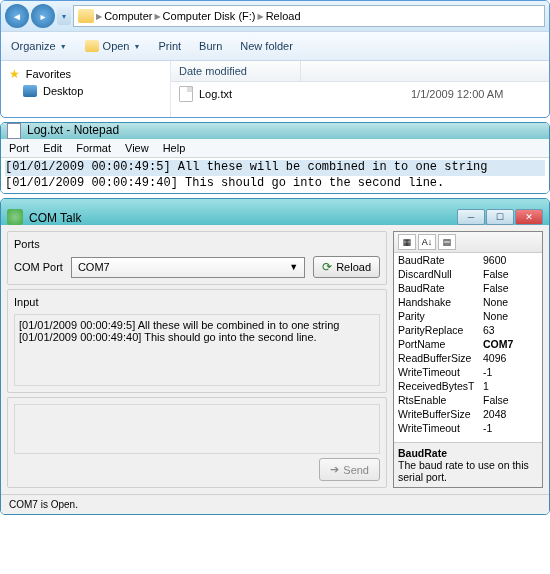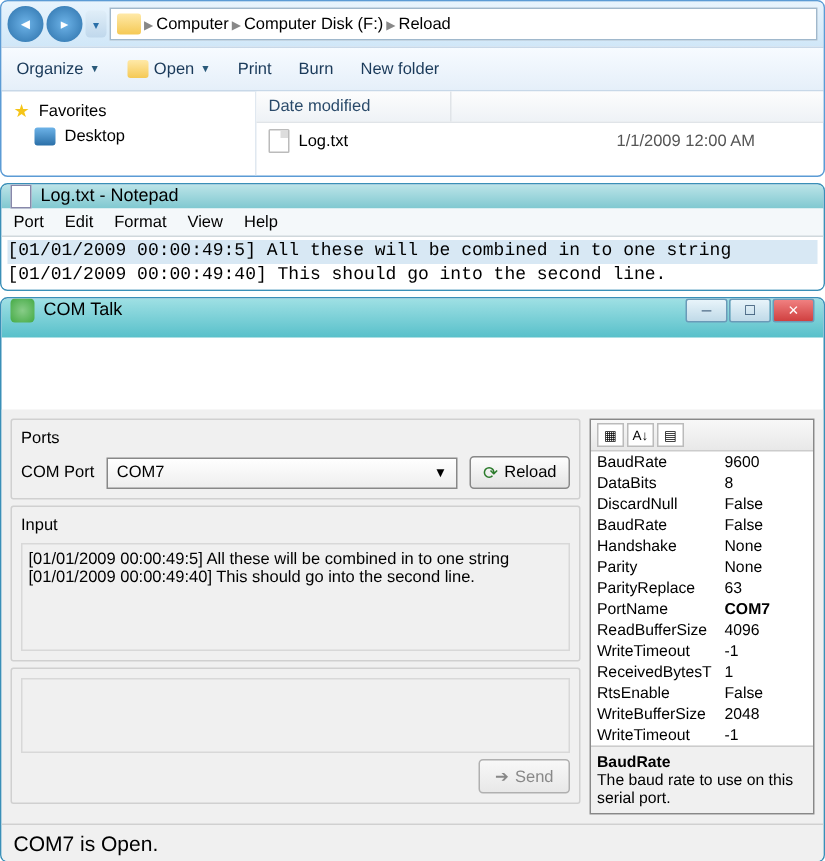--- a/index.html
+++ b/index.html
@@ -33,26 +33,26 @@
 .exp-row .col-date { color:#555; font-size:11px; }
 
 
 .notepad .title { background: linear-gradient(#bce4e8,#7fc8d0); height:16px; display:flex; padding:0 6px; gap:6px; color:#000; font-size:12px; }
 .np-icon { width:14px;height:16px;background:#fff;border:1px solid #88a; display:inline-block; }
 .notepad .menu { background:#f4f8fa; padding:3px 8px; display:flex; gap:14px; font-size:11px; border-bottom:1px solid #d0d8dc; }
 .notepad .content { font-family:"Courier New",monospace; font-size:12px; padding:2px 4px; background:#fff; white-space:pre; overflow:hidden; line-height:1.3; }
 .notepad .content .l1 { background:#d8e8f4; display:block; }
 
 
-.comtalk .title { background: linear-gradient(#9fe0e4,#58c0ca); height:26px; display:flex; align-items:flex-start; padding:0 6px; gap:6px; font-size:12px; }
+.comtalk .title { background: linear-gradient(#9fe0e4,#58c0ca); height:26px; display:flex; align-items:flex-end; padding:0 6px; gap:6px; font-size:12px; }
 .ct-icon { width:16px;height:16px;background:radial-gradient(#8c8,#4a4);border-radius:3px;display:inline-block; }
 .winbtns { margin-left:auto; display:flex; gap:1px; }
 .winbtn { width:28px;height:16px; background:linear-gradient(#e8f4fa,#c0dae8); border:1px solid #6a9ab8; border-radius:2px; display:flex;align-items:center;justify-content:center;font-size:9px;color:#2a4a6a; }
 .winbtn.close { background:linear-gradient(#f08080,#d04040); color:#fff; }
-.ct-body { background:#f0f0f0; display:flex; padding:6px; gap:6px;margin-top:48px; }
+.ct-body { background:#f0f0f0; display:flex; padding:6px; gap:6px; }
 .ct-left { flex:1; display:flex; flex-direction:column; gap:4px; }
 .group { border:1px solid #d0d0d0; border-radius:2px; padding:6px; background:#f0f0f0; }
 .group-title { font-size:11px; margin-bottom:6px; display:block; }
 .portrow { display:flex; align-items:center; gap:8px; }
 .portsel { flex:1; background:linear-gradient(#fff,#eee); border:1px solid #888; height:21px; padding:0 6px; display:flex; align-items:center; justify-content:space-between; }
 .reload { background:linear-gradient(#fdfdfd,#e4e4e4); border:1px solid #888; height:22px; padding:0 8px; display:flex;align-items:center;gap:4px;border-radius:3px; }
 .reload .ric { color:#2a7a2a; font-size:12px; }
 .inputbox,.outputbox { background:#f0f0f0; border:1px solid #d8d8d8; padding:4px; font-size:11px; min-height:50px; }
 .inputbox { min-height:72px; }
 .sendrow { display:flex; justify-content:flex-end; padding-top:4px; }
@@ -60,21 +60,21 @@
 .ct-right { width:150px; background:#fff; border:1px solid #888; display:flex; flex-direction:column; font-size:10.5px; }
 .pg-tools { background:linear-gradient(#f8f8f8,#e8e8e8); padding:2px 4px; border-bottom:1px solid #ccc; display:flex; gap:2px; }
 .pg-tool { width:18px;height:16px;border:1px solid #bbb;background:#fff;display:flex;align-items:center;justify-content:center;font-size:9px; }
 .pg-grid { flex:1; }
 .pg-row { display:flex; padding:1px 4px; }
 .pg-row .k { width:85px; }
 .pg-row .v { flex:1; }
 .pg-row.bold .v { font-weight:bold; }
 .pg-desc { border-top:1px solid #ccc; padding:4px; background:#f0f0f0; }
 .pg-desc .dt { font-weight:bold; }
-.status { background:#f0f0f0; padding:4px 8px; border-top:1px solid #d0d0d0; font-size:14px; }
+.status { background:#f0f0f0; padding:4px 8px; border-top:1px solid #d0d0d0; font-size:10px; }
 </style>
 </head>
 <body>
 
 <div class="window explorer">
   <div class="exp-nav">
     <div class="navbtn">◄</div>
     <div class="navbtn">▸</div>
     <div class="navbtn small">▾</div>
     <div class="addr">
@@ -190,24 +190,20 @@
         <div class="pg-tool">▦</div>
         <div class="pg-tool">A↓</div>
         <div class="pg-tool">▤</div>
       </div>
       <div class="pg-grid" id="pg-grid">
           <div class="pg-row">
             <div class="k">BaudRate</div>
             <div class="v">9600</div>
           </div>
           <div class="pg-row">
-            <div class="k">DataBits</div>
-            <div class="v">8</div>
-          </div>
-          <div class="pg-row">
             <div class="k">DiscardNull</div>
             <div class="v">False</div>
           </div>
           <div class="pg-row">
             <div class="k">BaudRate</div>
             <div class="v">False</div>
           </div>
           <div class="pg-row">
             <div class="k">Handshake</div>
             <div class="v">None</div>

